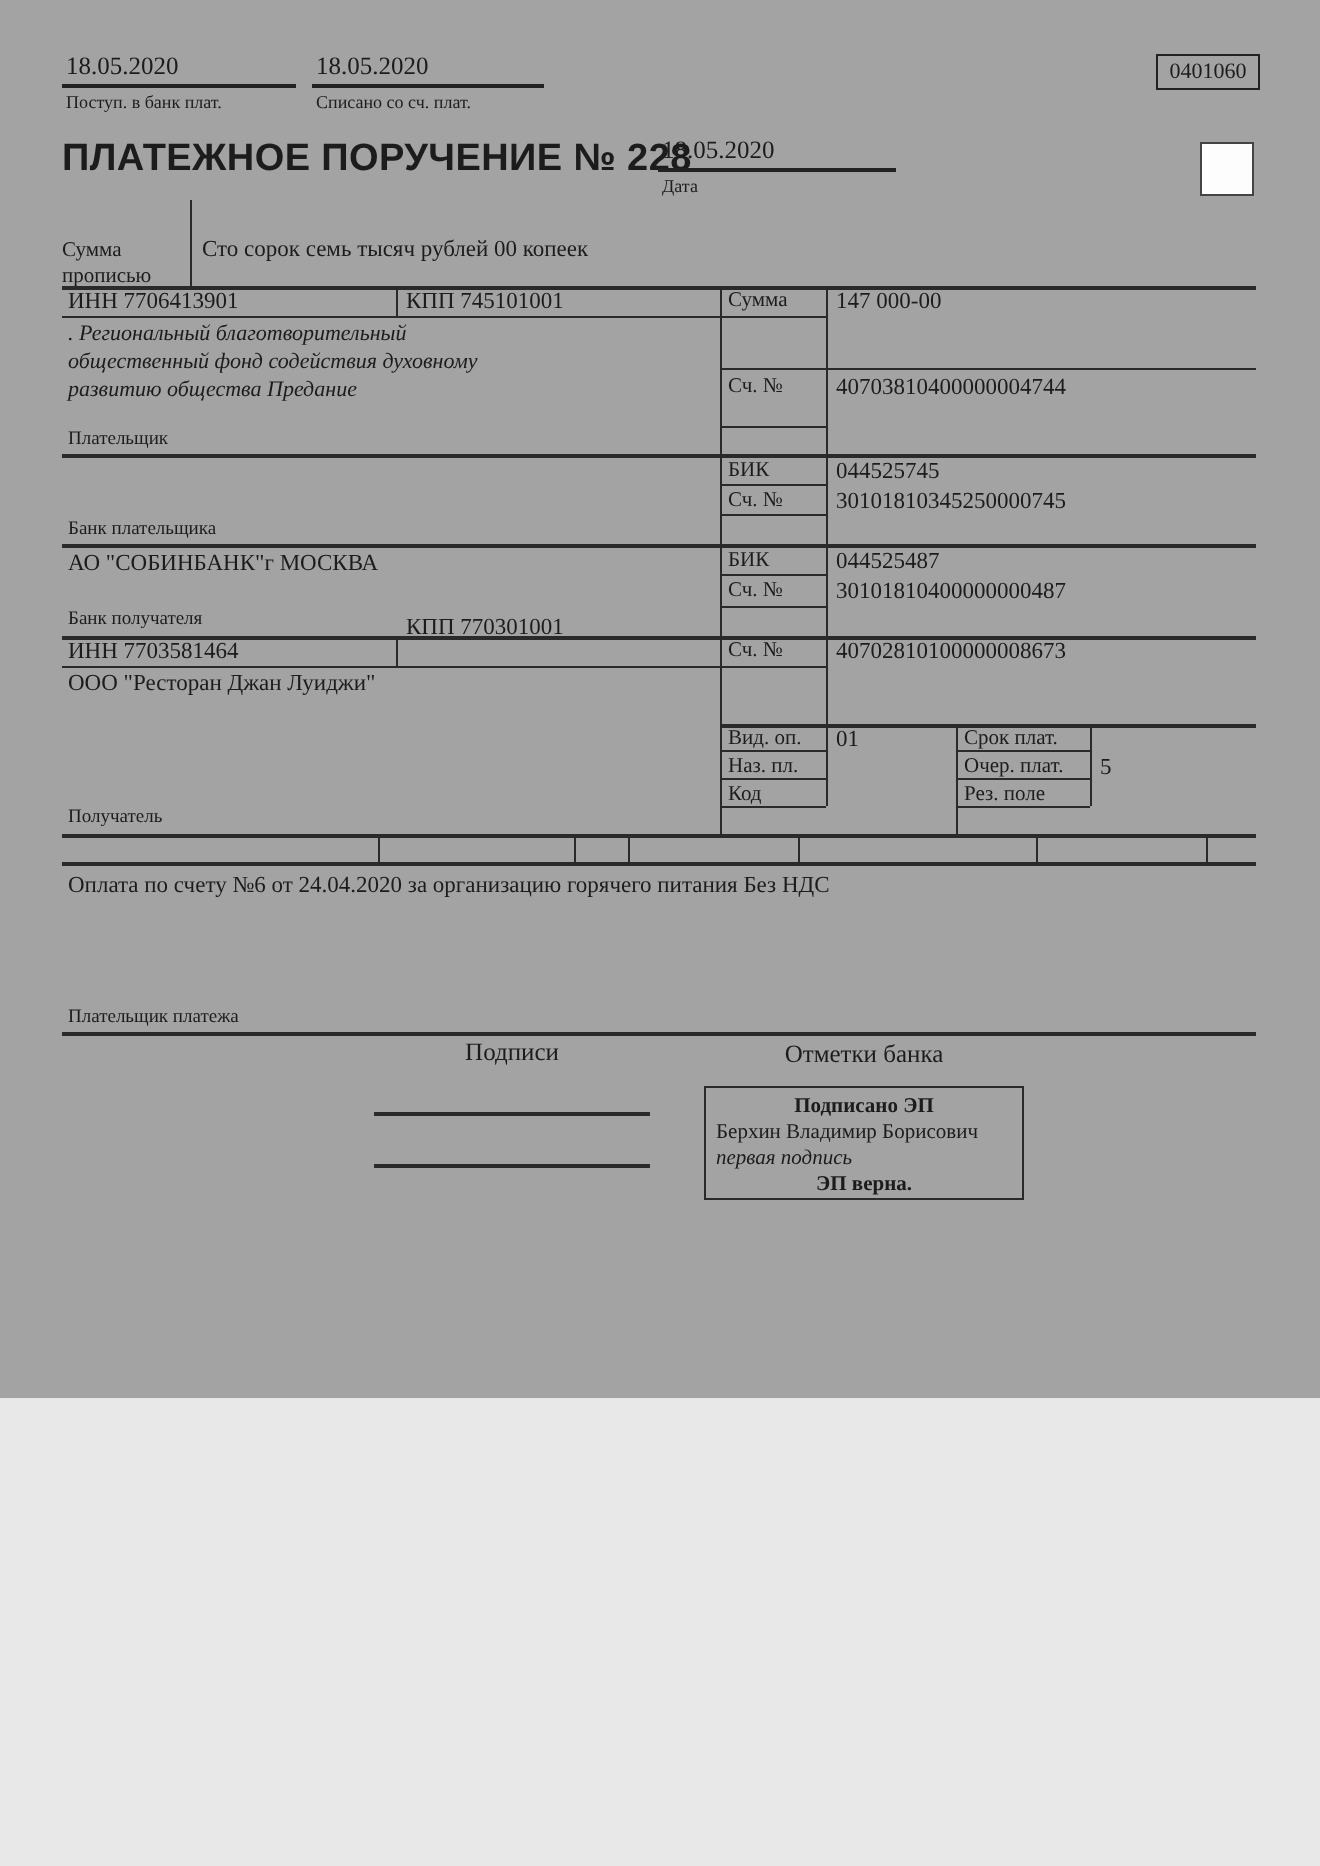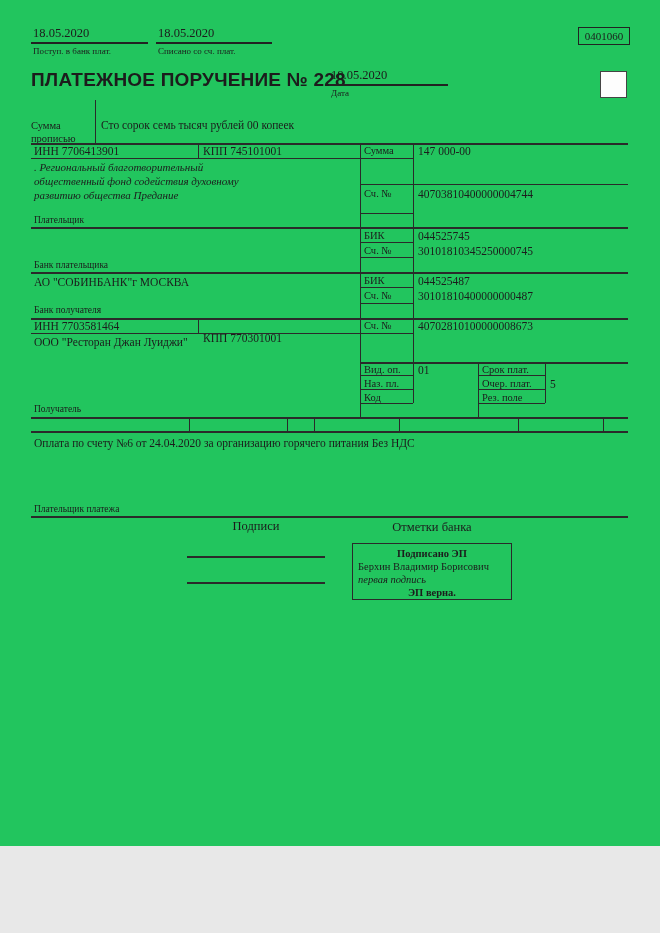--- a/index.html
+++ b/index.html
@@ -1,18 +1,18 @@
 <!DOCTYPE html>
 <html><head>
 <meta charset="utf-8">
 <style>
   html,body{margin:0;padding:0;background:#e8e8e8;}
   .page{
-    position:relative;width:660px;height:846px;margin:0 auto;
-    background:#22c55e;color:#1c1c1c;
+    position:relative;width:660px;height:699px;margin:0 auto;
+    background:#a3a3a3;color:#1c1c1c;
     font-family:"Liberation Serif","DejaVu Serif",serif;
     overflow:hidden;
   }
   .abs{position:absolute;white-space:nowrap;}
   .hline{position:absolute;background:#2a2a2a;height:1.5px;}
   .hline.heavy{height:2px;}
   .hline.thin{height:1.2px;}
   .vline{position:absolute;background:#2a2a2a;width:1.3px;}
   .v{font-size:11.5px;line-height:13px;}          
   .nm{font-size:11px;line-height:14px;font-style:italic;}           
@@ -118,21 +118,21 @@
   <div class="abs sl" style="left:34px;top:260px">Банк плательщика</div>
 
   <div class="abs v" style="left:34px;top:276px">АО "СОБИНБАНК"г МОСКВА</div>
   <div class="abs lbl" style="left:364px;top:275px">БИК</div>
   <div class="abs v" style="left:418px;top:275px">044525487</div>
   <div class="abs lbl" style="left:364px;top:290px">Сч. №</div>
   <div class="abs v" style="left:418px;top:290px">30101810400000000487</div>
   <div class="abs sl" style="left:34px;top:305px">Банк получателя</div>
 
   <div class="abs v" style="left:34px;top:320px">ИНН 7703581464</div>
-  <div class="abs v" style="left:203px;top:332px">КПП 770301001</div>
+  <div class="abs v" style="left:203px;top:308px">КПП 770301001</div>
   <div class="abs lbl" style="left:364px;top:320px">Сч. №</div>
   <div class="abs v" style="left:418px;top:320px">40702810100000008673</div>
   <div class="abs v" style="left:34px;top:336px">ООО "Ресторан Джан Луиджи"</div>
   <div class="abs sl" style="left:34px;top:404px">Получатель</div>
 
   <div class="abs lbl" style="left:364px;top:364px">Вид. оп.</div>
   <div class="abs v" style="left:418px;top:364px">01</div>
   <div class="abs lbl" style="left:482px;top:364px">Срок плат.</div>
   <div class="abs v" style="left:550px;top:364px"></div>
   <div class="abs lbl" style="left:364px;top:378px">Наз. пл.</div>

